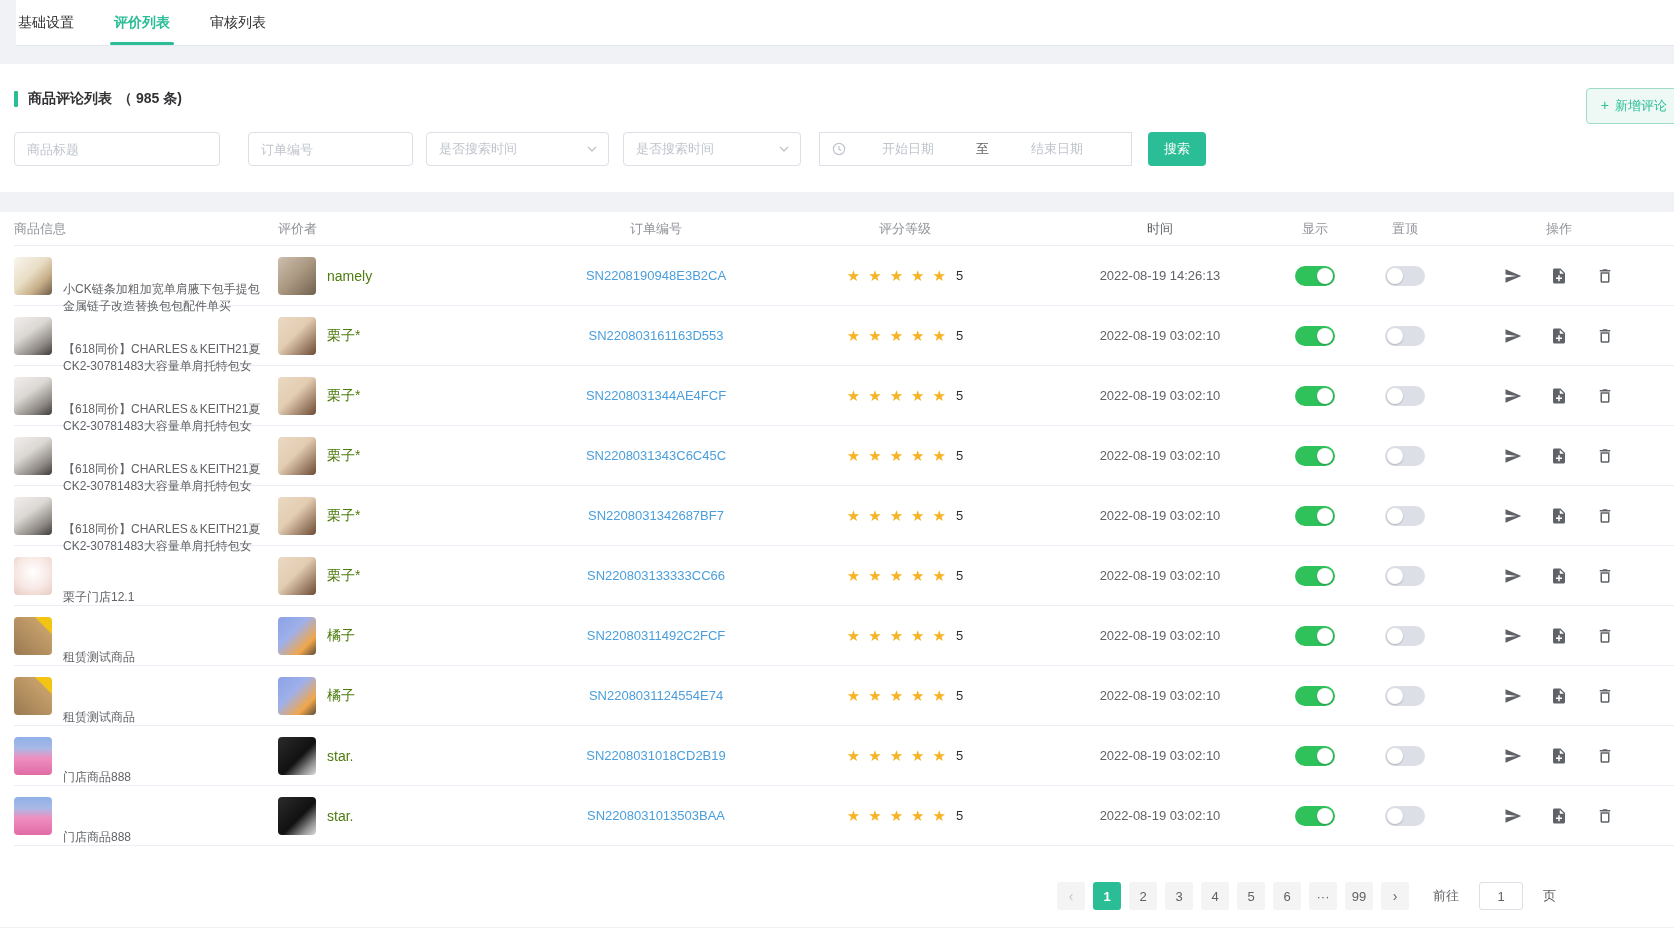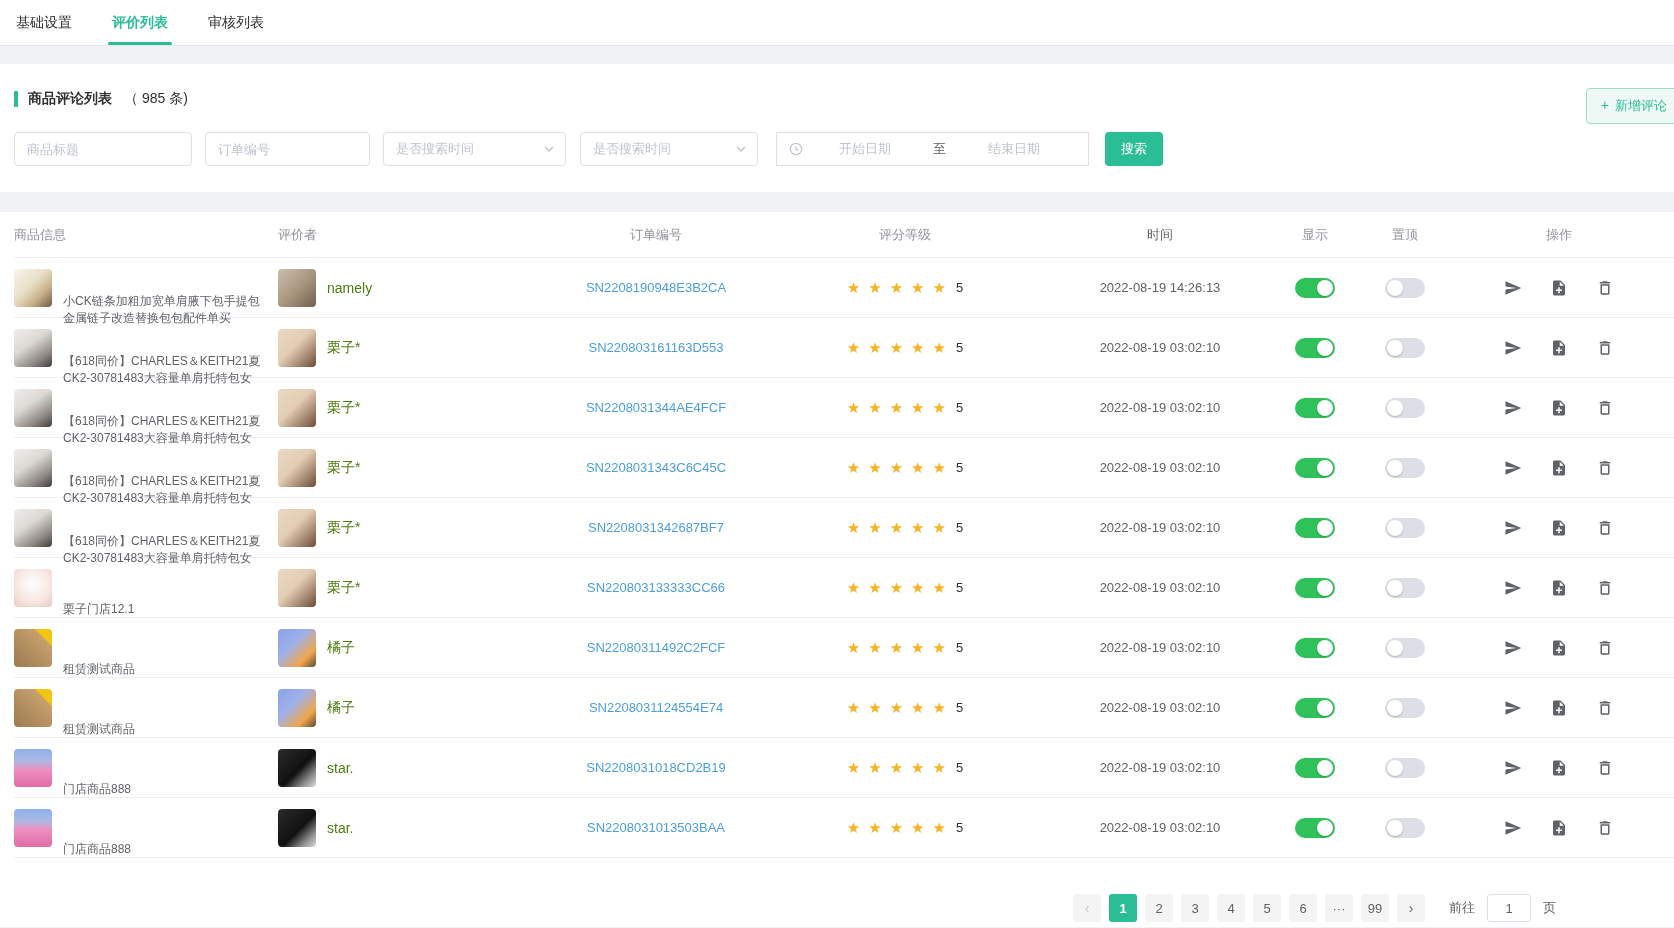--- a/index.html
+++ b/index.html
@@ -3,59 +3,59 @@
 <meta charset="utf-8">
 <style>
   :root{
     --accent:#2bbe96; --toggle-on:#2fc25b; --star:#f7b324; --link:#4a9edb;
   }
   *{box-sizing:border-box; margin:0; padding:0;}
   html,body{width:1674px; height:928px; overflow:hidden;}
   body{background:#f0f2f5; font-family:"Liberation Sans","DejaVu Sans",sans-serif; color:#303133;}
 
   
-  .tabbar{background:#fff; height:46px; border-bottom:1px solid #e4e7ed; display:flex; align-items:stretch; padding-left:16px;}
+  .tabbar{background:#fff; height:46px; border-bottom:1px solid #e4e7ed; display:flex; align-items:stretch; padding-left:2px;margin-left:16px;}
   .tab{font-size:14px; color:#303133; margin-right:40px; display:flex; align-items:center; position:relative; cursor:pointer;}
   .tab.active{color:var(--accent); font-weight:bold;}
   .tab.active::after{content:''; position:absolute; left:-4px; right:-4px; bottom:0; height:3px; background:var(--accent); border-radius:2px;}
 
   
   .card{background:#fff;}
   .card1{margin-top:18px; padding:26px 14px 26px 14px; position:relative;}
   .panel-title{display:flex; align-items:center; font-size:14px; font-weight:bold; color:#303133;}
   .panel-title .bar{width:4px; height:16px; background:var(--accent); border-radius:1px; margin-right:10px;}
-  .panel-title .count{margin-left:12px; font-weight:normal;}
+  .panel-title .count{margin-left:6px; font-weight:bold;}
   .add-btn{position:absolute; top:24px; right:-10px; background:#eef9f5; border:1px solid #9fdcc8; color:var(--accent);
     font-size:13px; padding:8px 16px 8px 14px; border-radius:4px; cursor:pointer; white-space:nowrap;}
   .add-btn .plus{margin-right:6px; font-size:14px;}
 
   .filter-row{margin-top:24px; display:flex; align-items:center;}
   .f-input{height:34px; border:1px solid #dcdfe6; border-radius:4px; font-size:13px; color:#606266; padding:0 12px;
     outline:none; background:#fff;}
   .f-input::placeholder{color:#bfc4cc;}
   .f-select{height:34px; border:1px solid #dcdfe6; border-radius:4px; display:flex; align-items:center;
     justify-content:space-between; padding:0 10px 0 12px; font-size:13px; color:#bfc4cc; background:#fff; cursor:pointer;}
   .chev{width:12px; height:12px; flex:none;}
   .daterange{height:34px; border:1px solid #dcdfe6; border-radius:0; display:flex; align-items:center;
     padding:0 12px; font-size:13px; background:#fff; cursor:pointer;}
   .daterange .ph{color:#bfc4cc; flex:1; text-align:center;}
   .daterange .sep{color:#606266; padding:0 6px;}
   .search-btn{height:34px; width:58px; background:var(--accent); color:#fff; border:none; border-radius:4px;
     font-size:13px; cursor:pointer;}
 
-  #w-title{width:178px; margin-right:13px;}
+  #w-title{width:206px; margin-right:28px;}
   #w-order{width:165px; margin-right:13px;}
   #w-type{width:183px; margin-right:14px;}
   #w-time{width:178px; margin-right:18px;}
   #w-date{width:313px; margin-right:16px;}
 
   
   .card2{margin-top:20px; min-height:715px; padding-left:14px; position:relative;}
   .thead, .trow{display:flex; align-items:center;}
-  .thead{height:46px; font-size:13px; color:#909399; border-bottom:1px solid #ebeef5;}
+  .thead{height:34px; font-size:13px; color:#909399; border-bottom:1px solid #ebeef5;}
   .trow{height:60px; border-bottom:1px solid #ebeef5; font-size:13px;}
   .cell{flex:none;}
   .c-product{width:262px; display:flex; align-items:center; text-align:left;}
   .c-reviewer{width:276px; display:flex; align-items:center; text-align:left; padding-left:2px;}
   .c-order{width:208px; text-align:center;}
   .c-rating{width:290px; text-align:center; display:flex; align-items:center; justify-content:center;}
   .c-time{width:220px; text-align:center; color:#606266;}
   .c-display{width:90px; display:flex; justify-content:center;}
   .c-pin{width:90px; display:flex; justify-content:center;}
   .c-actions{flex:1; display:flex; justify-content:flex-start; padding-left:54px; gap:28px; align-items:center;}
@@ -93,21 +93,21 @@
   .img-orange-girl{background:linear-gradient(135deg,#8ba2e6 0%,#9fb0ea 40%,#f0a64a 75%,#5b4a3c 100%);}
   .img-black-bird{background:linear-gradient(135deg,#2b2b2b 0%,#111 55%,#8f8f8f 80%,#dcdcdc 100%);}
 
   
   .pagination{display:flex; align-items:center; justify-content:flex-end; margin-top:36px; padding-right:118px; gap:8px;}
   .pbtn{min-width:28px; height:28px; padding:0 6px; background:#f4f4f5; border-radius:3px; font-size:13px; color:#606266;
     display:flex; align-items:center; justify-content:center; cursor:pointer;}
   .pbtn.active{background:var(--accent); color:#fff; font-weight:bold;}
   .pbtn.disabled{color:#c0c4cc; cursor:default;}
   .pbtn.arrow{font-size:14px;}
-  .goto{display:flex; align-items:center; gap:12px; margin-left:16px; font-size:13px; color:#606266;}
+  .goto{display:flex; align-items:center; gap:20px; margin-left:16px; font-size:13px; color:#606266;}
   .goto input{width:44px; height:28px; border:1px solid #dcdfe6; border-radius:3px; text-align:center; font-size:13px;
     color:#606266; outline:none;}
 </style>
 </head>
 <body>
 
 <div class="tabbar" id="tabbar">
     <div class="tab">基础设置</div>
     <div class="tab active">评价列表</div>
     <div class="tab">审核列表</div>

